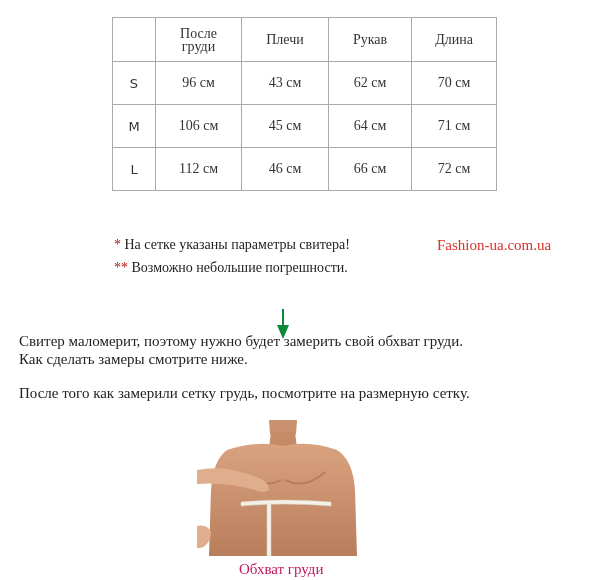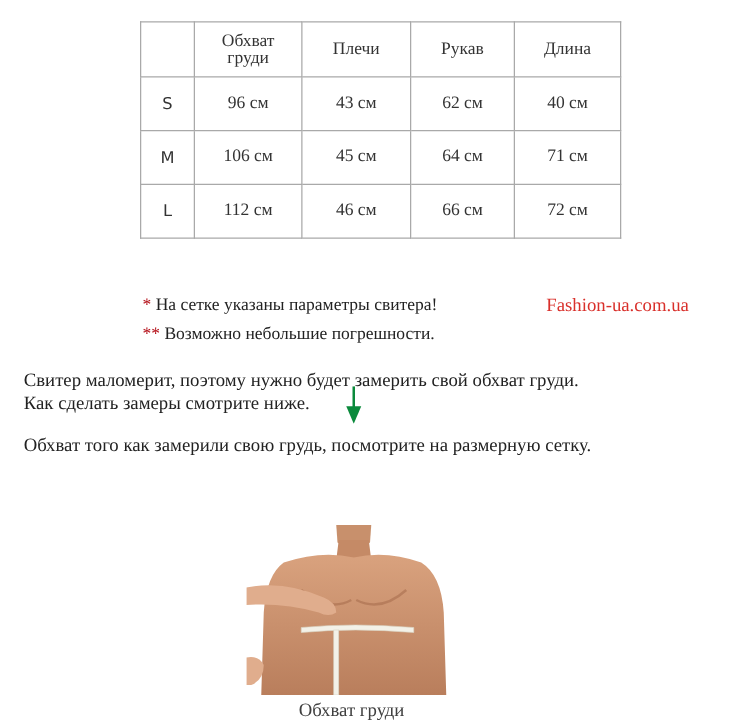--- a/index.html
+++ b/index.html
@@ -17,56 +17,56 @@
   }
   .size-table th { line-height: 13px; }
   .size-table tr { height: 43px; }
   .size-table tr.head-row { height: 44px; }
   .size-label { font-family: "DejaVu Sans", "Liberation Sans", sans-serif; font-size: 13px !important; color: #333; }
   .note {
     position: absolute; font-size: 14px; color: #222;
   }
   .note .star { color: #b5121b; }
   .brand { position: absolute; left: 437px; top: 237px; font-size: 15px; color: #d9302b; }
-  .para { position: absolute; left: 19px; font-size: 15px; line-height: 18px; color: #222; }
+  .para { position: absolute; left: 19px; font-size: 15px; line-height: 18px; color: #222; margin-top: 36px; }
   .arrow { position: absolute; left: 276px; top: 309px; width: 14px; height: 30px; }
   .photo {
     position: absolute; left: 197px; top: 420px; width: 170px; height: 136px; overflow: hidden;
     background: #ffffff;
   }
-  .caption { position: absolute; left: 239px; top: 561px; font-size: 15px; color: #404040; }
+  .caption { position: absolute; left: 239px; top: 561px; font-size: 15px; color: #be185d; }
 </style>
 </head>
 <body>
 
 <table class="size-table">
   <colgroup>
     <col style="width:43px">
       <col style="width:86px">
       <col style="width:87px">
       <col style="width:83px">
       <col style="width:85px">
   </colgroup>
   <tbody>
       <tr class="head-row">
     <th></th>
     <th>
-      <span>Обхват</span><br>
+      <span>После</span><br>
       <span>груди</span>
     </th>
     <th>Плечи</th>
     <th>Рукав</th>
     <th>Длина</th>
   </tr>
   <tr>
     <td class="size-label">S</td>
     <td>96 см</td>
     <td>43 см</td>
     <td>62 см</td>
-    <td>40 см</td>
+    <td>70 см</td>
   </tr>
   <tr>
     <td class="size-label">M</td>
     <td>106 см</td>
     <td>45 см</td>
     <td>64 см</td>
     <td>71 см</td>
   </tr>
   <tr>
     <td class="size-label">L</td>
@@ -90,21 +90,21 @@
   <div>Свитер маломерит, поэтому нужно будет замерить свой обхват груди.</div>
   <div>Как сделать замеры смотрите ниже.</div>
 </div>
 
 <svg class="arrow" viewBox="0 0 14 30">
   <line x1="7" y1="0" x2="7" y2="18" stroke="#0b8a3c" stroke-width="2"></line>
   <polygon points="1,16 13,16 7,30" fill="#0b8a3c"></polygon>
 </svg>
 
 <div class="para" style="top:348px;">
-  <div>Обхват того как замерили свою грудь, посмотрите на размерную сетку.</div>
+  <div>После того как замерили сетку грудь, посмотрите на размерную сетку.</div>
 </div>
 
 <div class="photo">
   <svg width="170" height="136" viewBox="0 0 170 136">
     <defs>
       <linearGradient id="skin" x1="0" y1="0" x2="0" y2="1">
         <stop offset="0" stop-color="#d9a27e"></stop>
         <stop offset="1" stop-color="#b97e5c"></stop>
       </linearGradient>
     </defs>

